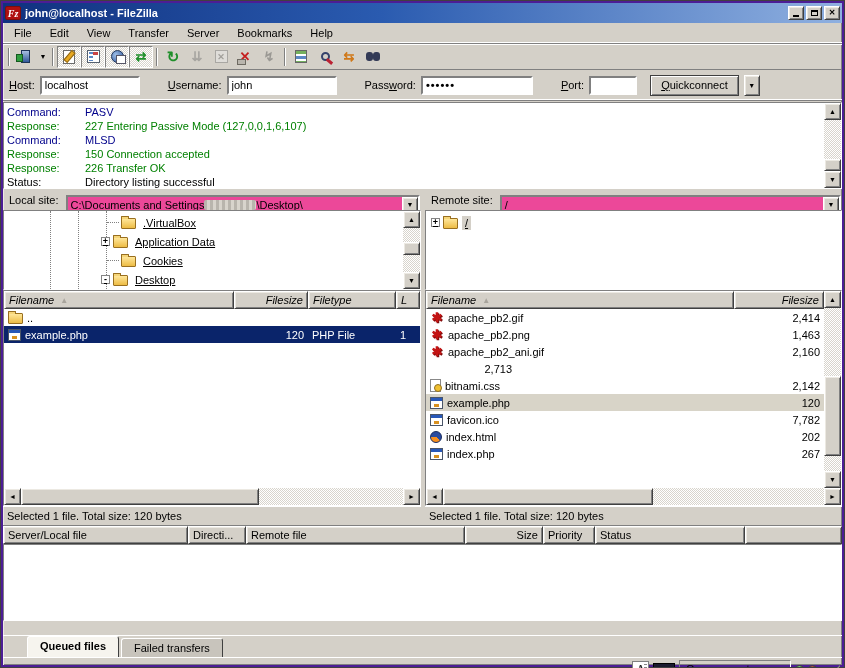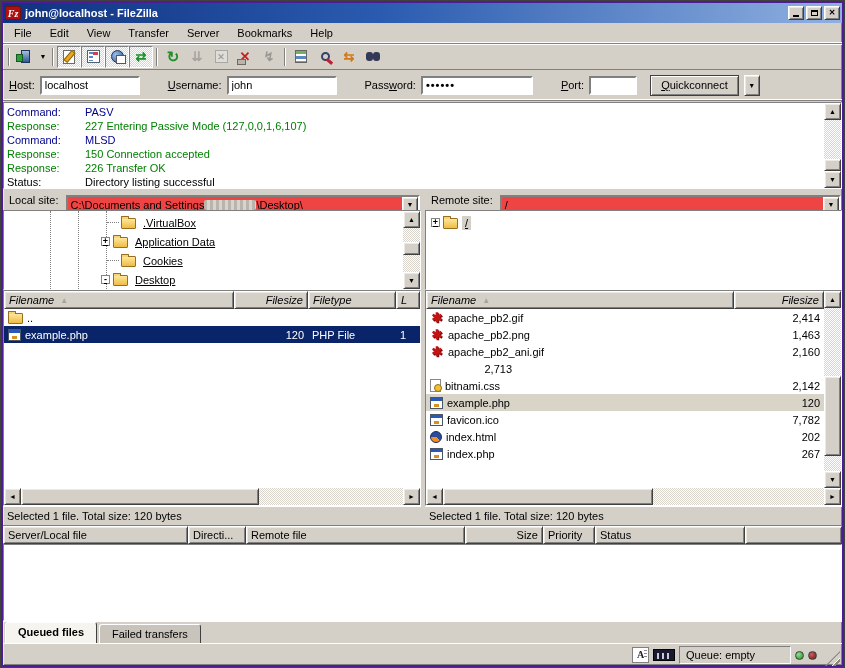--- a/index.html
+++ b/index.html
@@ -93,21 +93,21 @@
   .sb-space { flex:none; }
 
   
   .panes { height:336px; display:flex; flex:none; }
   .pane-l { width:418px; display:flex; flex-direction:column; }
   .pane-div { width:4px; }
   .pane-r { width:417px; display:flex; flex-direction:column; }
 
   .site-row { height:21px; display:flex; align-items:center; flex:none; gap:3px; padding:1px 1px 1px 2px; }
   .site-label { padding:2px 4px; }
-  .combo { flex:1; height:19px; background:#ef4444; border:2px solid; border-color:#808080 #fff #fff #808080;
+  .combo { flex:1; height:19px; background:#ec4899; border:2px solid; border-color:#808080 #fff #fff #808080;
            display:flex; align-items:center;margin-top:10px; }
   .combo-text { flex:1; padding:0 3px; white-space:nowrap; overflow:hidden; }
   .combo-btn { width:16px; height:15px; background:#d4d0c8; border:1px solid; border-color:#fff #404040 #404040 #fff;
                box-shadow:inset 1px 1px 0 #ece9e2, inset -1px -1px 0 #808080; font-size:7px;
                display:flex; align-items:center; justify-content:center; flex:none; }
   .redacted { display:inline-block; width:52px; height:10px; vertical-align:-1px;
               background:repeating-linear-gradient(90deg,#b9b5ad 0 3px,#d8d4cc 3px 6px); border-radius:2px; }
 
   .tree { height:80px; background:#fff; border:1px solid; border-color:#808080 #fff #fff #808080; flex:none;
           display:flex; overflow:hidden; }
@@ -155,21 +155,21 @@
 
   .pane-status { height:19px; flex:none; display:flex; align-items:center; padding:0 4px; border-top:1px solid #fff; }
 
   
   .queue { height:96px; flex:none; display:flex; flex-direction:column; border-top:1px solid #808080; }
   .qhdr { height:18px; display:flex; flex:none; background:#d4d0c8; }
   .q-c0 { width:185px; flex:none; } .q-c1 { width:58px; flex:none; } .q-c2 { width:219px; flex:none; }
   .q-c3 { width:78px; flex:none; } .q-c4 { width:52px; flex:none; } .q-c5 { width:150px; flex:none; } .q-c6 { flex:1; }
   .qbody { flex:1; background:#fff; border:1px solid; border-color:#808080 #fff #fff #808080; }
 
-  .tabs { height:22px; flex:none; display:flex; align-items:flex-end; padding-left:2px; gap:2px; border-top:1px solid #fff; }
+  .tabs { height:22px; flex:none; display:flex; align-items:flex-end; padding-left:24px; gap:2px; border-top:1px solid #fff;margin-top:14px; }
   .tab { height:19px; padding:3px 12px 0; background:#c8c4bc; border:1px solid; border-color:#fff #404040 #808080 #fff;
          border-bottom:none; border-radius:3px 3px 0 0; white-space:nowrap; }
   .tab.active { background:#f6f4ee; font-weight:700; height:21px; }
 
   
   .statusbar { height:23px; flex:none; display:flex; align-items:center; justify-content:flex-end; gap:4px; padding:0 2px 0 4px; border-top:1px solid #fff; }
   .st-ascii { width:17px; height:16px; background:#fff; border:1px solid #808080; font:700 10px/14px "Liberation Serif",serif;
               text-align:center; color:#222; position:relative; }
   .st-ascii::after { content:""; position:absolute; right:1px; top:2px; width:3px; height:9px; background:repeating-linear-gradient(180deg,#888 0 1px,#fff 1px 3px); }
   .st-badge { width:22px; height:12px; background:#1a1a2e; border:1px solid #000;

